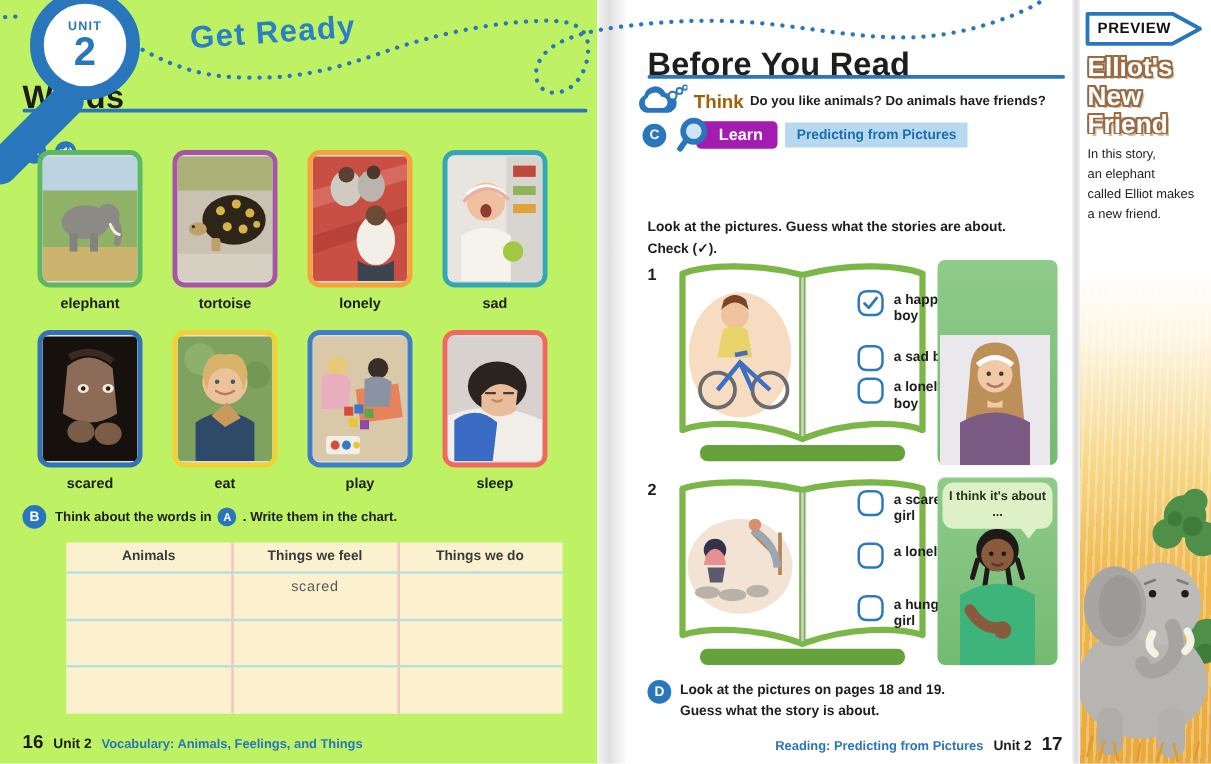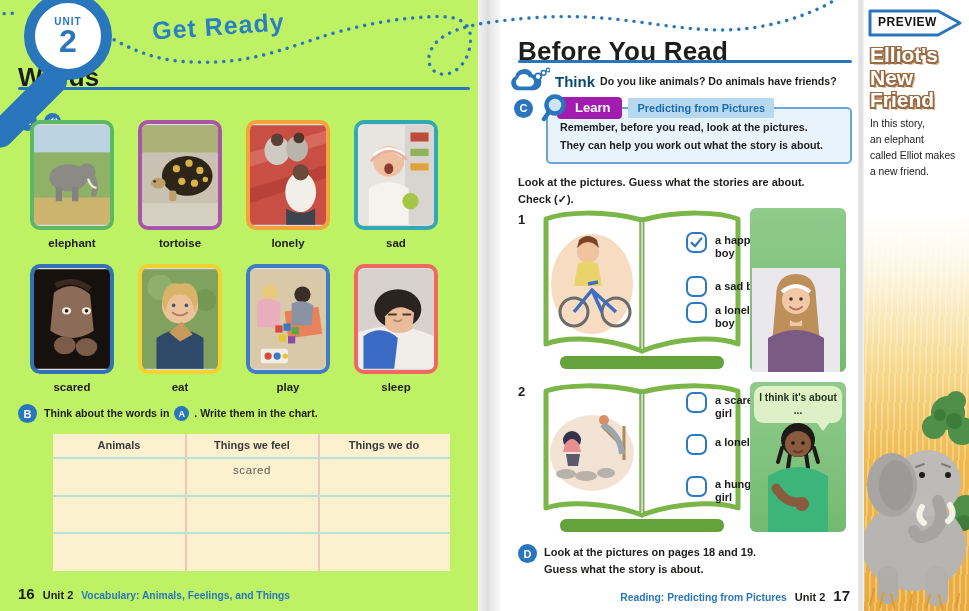--- a/index.html
+++ b/index.html
@@ -65,21 +65,21 @@
   .footer .pg { font-size:15px; font-weight:800; color:#1d1d1b; }
   .footer .un { font-size:11px; font-weight:800; color:#1d1d1b; }
   .footer .se { font-size:10.3px; font-weight:700; color:#2a76bc; }
   #footer-left { left:18px; top:585px; }
   #footer-right { right:8px; top:587px; position:absolute; }
 
   
   #byr-title { left:18px; top:36px; }
   #byr-rule  { left:18px; top:60px; width:334px; }
   #think-row { left:8px; top:66px; width:346px; display:flex; align-items:center; gap:5px; }
-  #think-word { font-size:15px; font-weight:800; color:#0c4a6e; flex:0 0 auto; }
+  #think-word { font-size:15px; font-weight:800; color:#a16207; flex:0 0 auto; }
   #think-q { font-size:10.6px; font-weight:700; color:#1d1d1b; }
   #c-row { left:14px; top:93px; display:flex; align-items:center; z-index:3; }
   #learn-pill { margin-left:-14px; background:#a21caf; color:#fff; font-weight:800;
                 font-size:13px; padding:3px 12px 4px 18px; border-radius:4px; }
   #learn-skill { margin-left:6px; background:#b7d9f0; color:#1e6cb0; font-weight:800;
                  font-size:11px; padding:4px 9px; }
   #learn-box { left:46px; top:107px; width:306px; height:57px; background:#e9f3fb;
                border:2px solid #6aa4d8; border-radius:5px; padding:9px 12px 0;
                font-size:10.7px; font-weight:700; color:#1d1d1b; line-height:1.7; }
   #task-lines { left:18px; top:174px; font-size:11px; font-weight:800; color:#1d1d1b;
@@ -352,24 +352,20 @@
     <div id="c-row" class="abs">
       <span class="badge" style="margin-right:8px">C</span>
       <svg width="30" height="30" viewBox="0 0 30 30" style="position:relative;z-index:2">
         <circle cx="14" cy="12" r="8.5" fill="#cfe4f5" stroke="#2a76bc" stroke-width="4.5"></circle>
         <line x1="8" y1="19" x2="3" y2="26" stroke="#2a76bc" stroke-width="4.5" stroke-linecap="round"></line>
       </svg>
       <span id="learn-pill">Learn</span>
       <span id="learn-skill">Predicting from Pictures</span>
     </div>
 
-    <div id="learn-box" class="abs">
-      <div>Remember, before you read, look at the pictures.</div>
-      <div>They can help you work out what the story is about.</div>
-    </div>
 
     <div id="task-lines" class="abs">
       <div>Look at the pictures. Guess what the stories are about.</div>
       <div>Check (✓).</div>
     </div>
 
     <div class="item-num" style="top:212px">1</div>
     <svg class="book" style="top:204px" width="222" height="172" viewBox="0 0 222 172">
       <rect x="28" y="152" width="164" height="13" rx="6" fill="#66a23c"></rect>
       <path d="M110 16 C 72 6, 32 8, 14 15 L 14 140 C 32 133, 72 132, 110 147 Z" fill="#fff" stroke="#7ab648" stroke-width="5" stroke-linejoin="round"></path>

